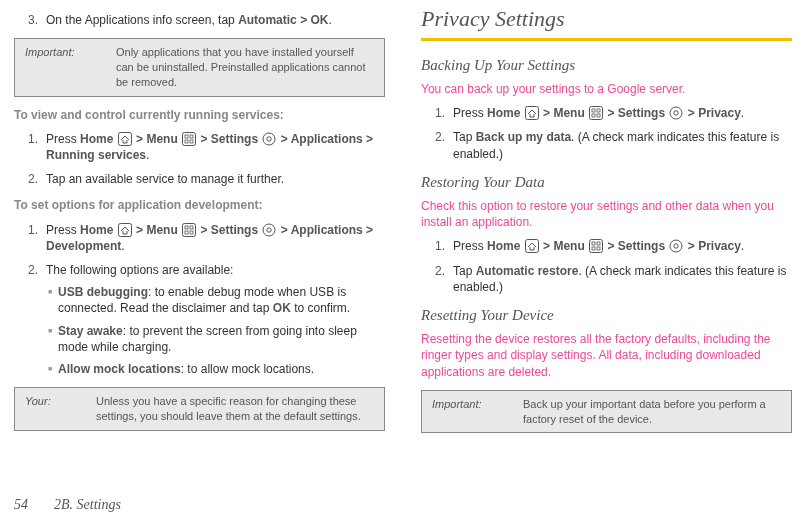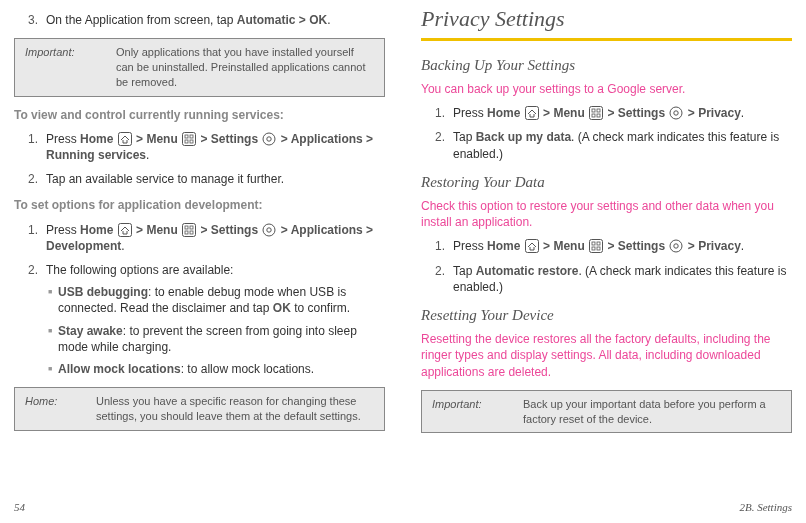--- a/index.html
+++ b/index.html
@@ -93,23 +93,22 @@
     vertical-align: -3px;
     margin: 0 1px;
   }
   .footer {
     display: flex;
     align-items: center;
     gap: 26px;
     font-style: italic;
     color: #555;
     font-family: Georgia, serif;
-    font-size: 11px;
+    font-size: 14px;
     margin-top: 6px;
-    justify-content: space-between;
   }
   .plain { color: #ec4899; }
 </style>
 </head>
 <body>
 
 <svg width="0" height="0" style="position:absolute">
   <defs>
     <g id="ico-home">
       <rect x="0.5" y="0.5" width="13" height="13" rx="2" fill="none" stroke="#555" stroke-width="1"></rect>
@@ -129,21 +128,21 @@
   </defs>
 </svg>
 
 <div class="cols">
 
   <div class="col">
 
     <div class="num-step">
       <div class="num">3.</div>
       <div>
-        <span>On the Application from screen, tap </span><b>Automatic</b><b> &gt; </b><b>OK</b><span>.</span>
+        <span>On the Applications info screen, tap </span><b>Automatic</b><b> &gt; </b><b>OK</b><span>.</span>
       </div>
     </div>
 
     <div class="note-box">
       <div class="lbl">Important:</div>
       <div class="body">Only applications that you have installed yourself can be uninstalled. Preinstalled applications cannot be removed.</div>
     </div>
 
     <div class="sec-hdr">To view and control currently running services:</div>
 
@@ -206,21 +205,21 @@
       <div class="sq">■</div>
       <div><b>Stay awake</b><span>: to prevent the screen from going into sleep mode while charging.</span></div>
     </div>
 
     <div class="sub-bullet">
       <div class="sq">■</div>
       <div><b>Allow mock locations</b><span>: to allow mock locations.</span></div>
     </div>
 
     <div class="note-box">
-      <div class="lbl" style="width:38px">Home:</div>
+      <div class="lbl" style="width:38px">Your:</div>
       <div class="body">Unless you have a specific reason for changing these settings, you should leave them at the default settings.</div>
     </div>
 
   </div>
 
   <div class="col">
 
     <div class="h1">Privacy Settings</div>
     <div class="underline"></div>
 

